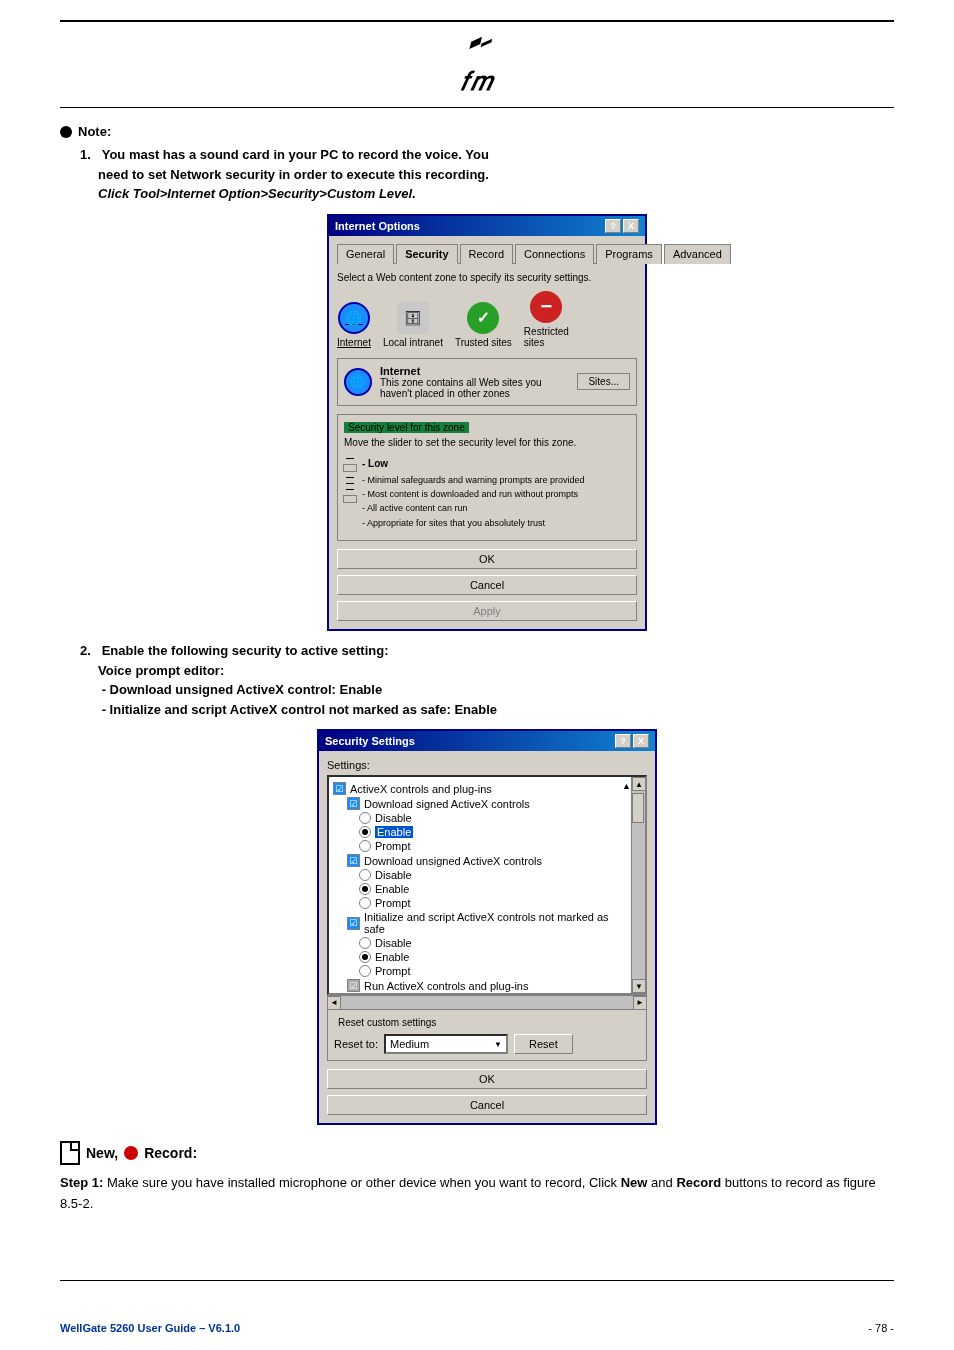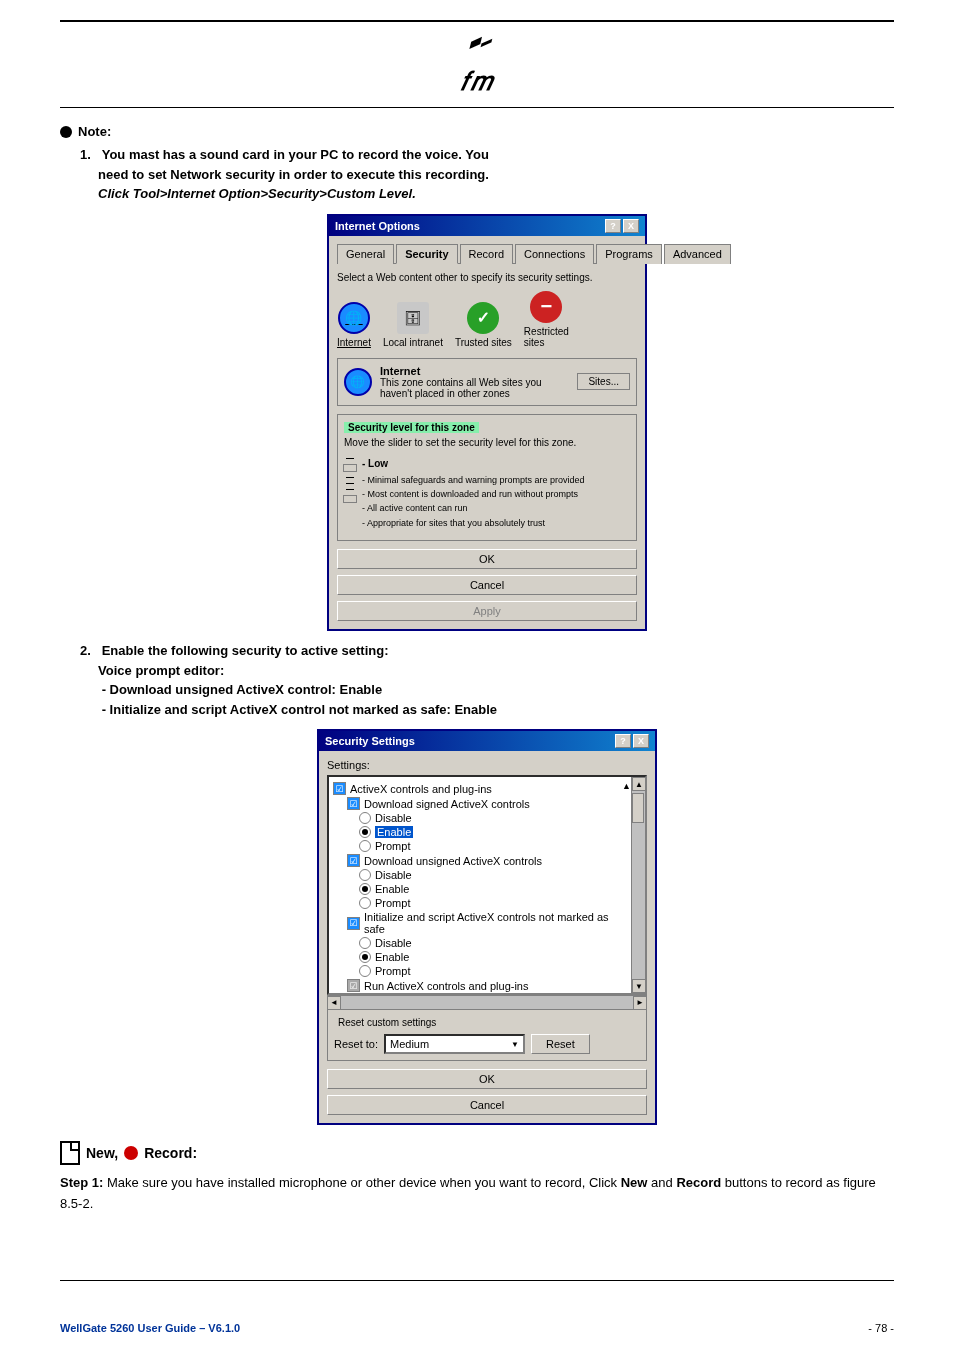--- a/index.html
+++ b/index.html
@@ -215,26 +215,25 @@
       font-size: 10px;
       cursor: pointer;
     }
     .security-group {
       border: 1px solid #808080;
       padding: 6px;
       margin-bottom: 8px;
     }
     .security-group-title {
       font-size: 10px;
-      background: #86efac;
+      background: #15803d;
       margin-top: -12px;
       padding: 0 4px;
       display: inline-block;
       margin-bottom: 4px;
-      font-weight: bold;
     }
     .slider-track {
       display: flex;
       align-items: flex-start;
       gap: 6px;
       padding: 4px 0;
     }
     .slider-text {
       font-size: 10px;
       flex: 1;
@@ -371,21 +370,21 @@
       gap: 6px;
     }
     .reset-select {
       border: 2px inset #808080;
       background: #fff;
       padding: 2px 4px;
       font-size: 11px;
       display: flex;
       align-items: center;
       justify-content: space-between;
-      width: 141px;
+      width: 124px;
     }
     .reset-select-arrow {
       font-size: 8px;
     }
     
     .new-record-section {
       margin-top: 16px;
       margin-bottom: 10px;
     }
     .new-record-heading {
@@ -488,21 +487,21 @@
         <div class="win-dialog-content">
           <div class="win-tabs">
             <div class="win-tab">General</div>
             <div class="win-tab active">Security</div>
             <div class="win-tab">Record</div>
             <div class="win-tab">Connections</div>
             <div class="win-tab">Programs</div>
             <div class="win-tab">Advanced</div>
           </div>
 
-          <div style="font-size:10px; margin-bottom:8px;">Select a Web content other to specify its security settings.</div>
+          <div style="font-size:10px; margin-bottom:8px;">Select a Web content zone to specify its security settings.</div>
 
           <div class="zone-icons">
             <div class="zone-icon-item selected">
               <div class="zone-icon-globe">🌐</div>
               <span>Internet</span>
             </div>
             <div class="zone-icon-item">
               <div class="zone-icon-network">🗄</div>
               <span>Local intranet</span>
             </div>

